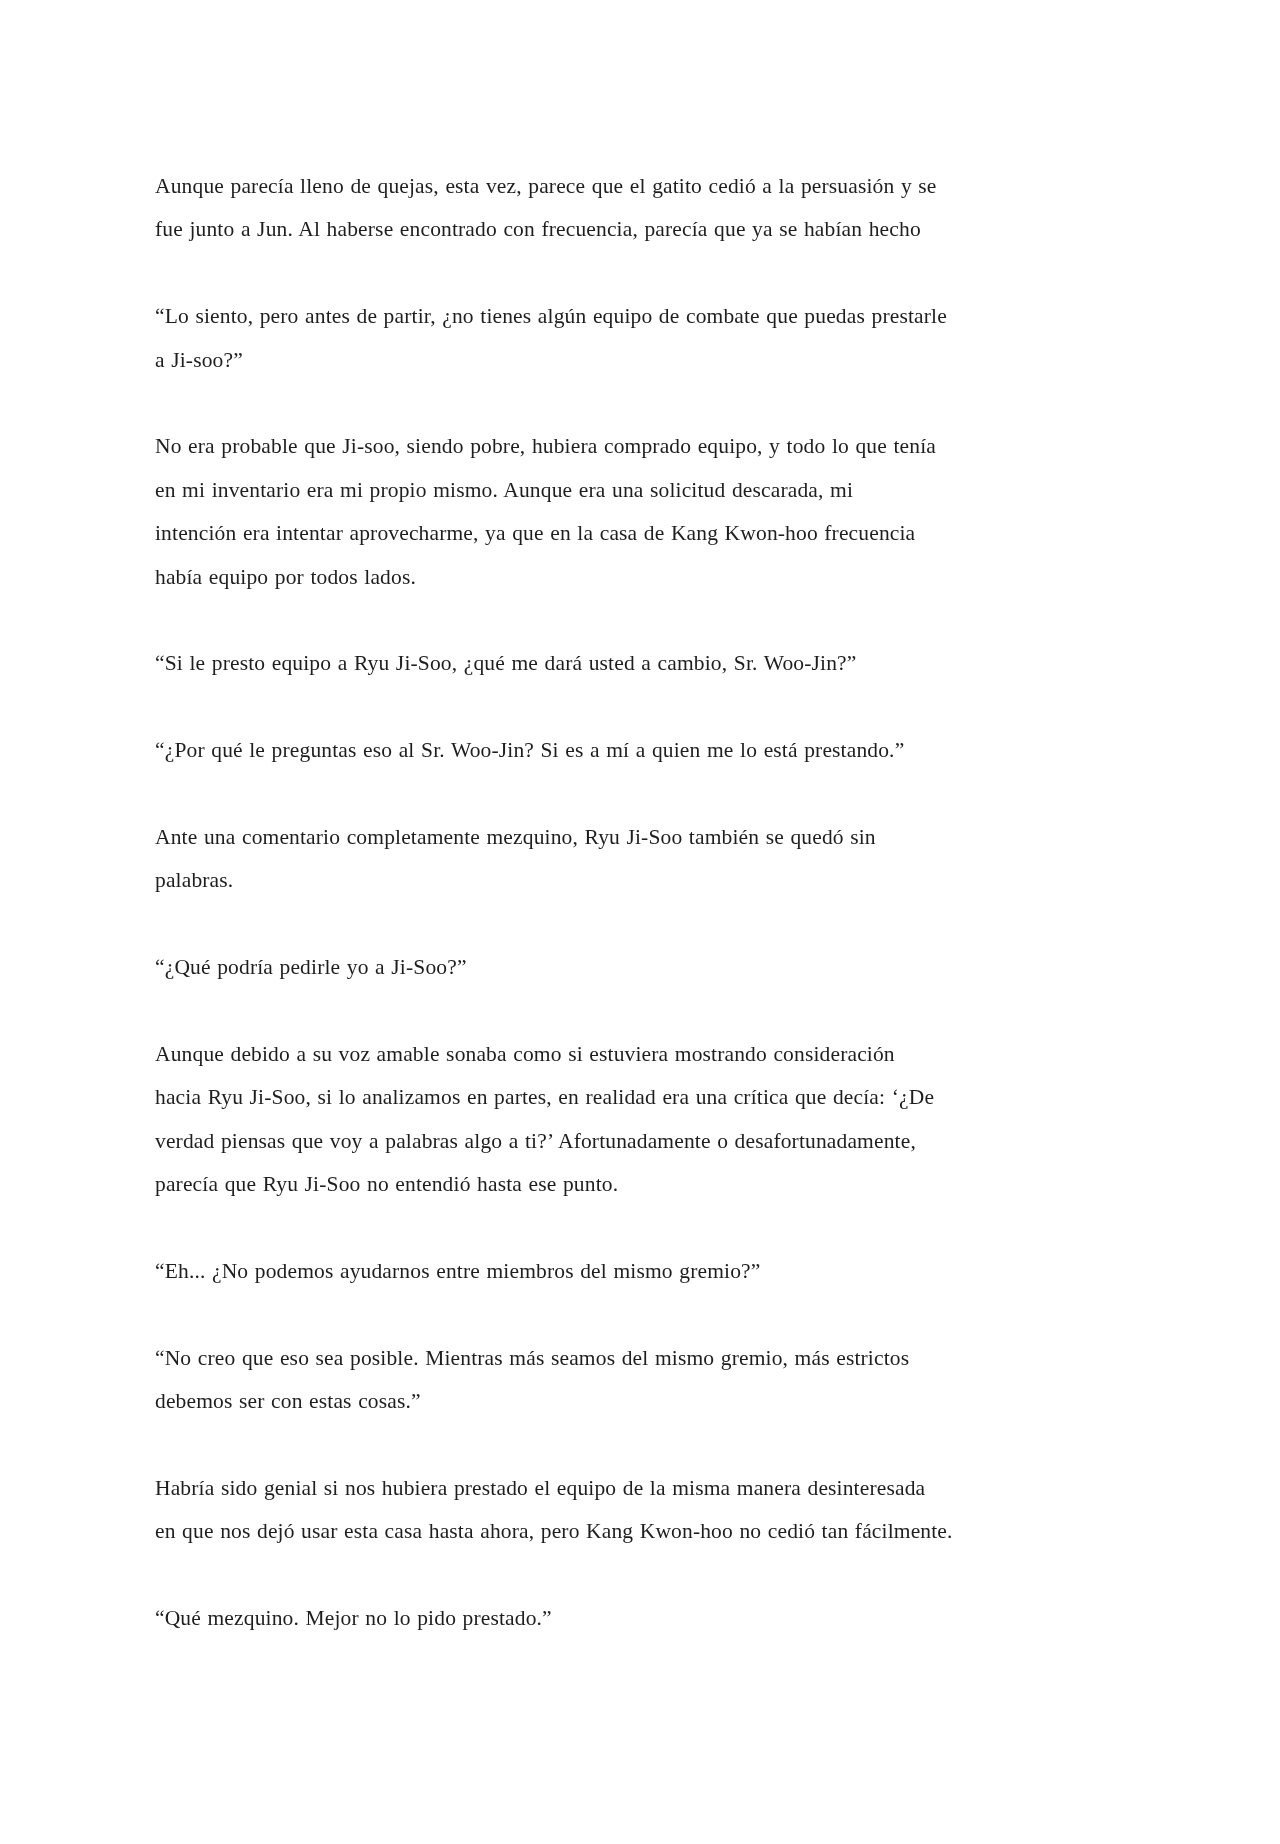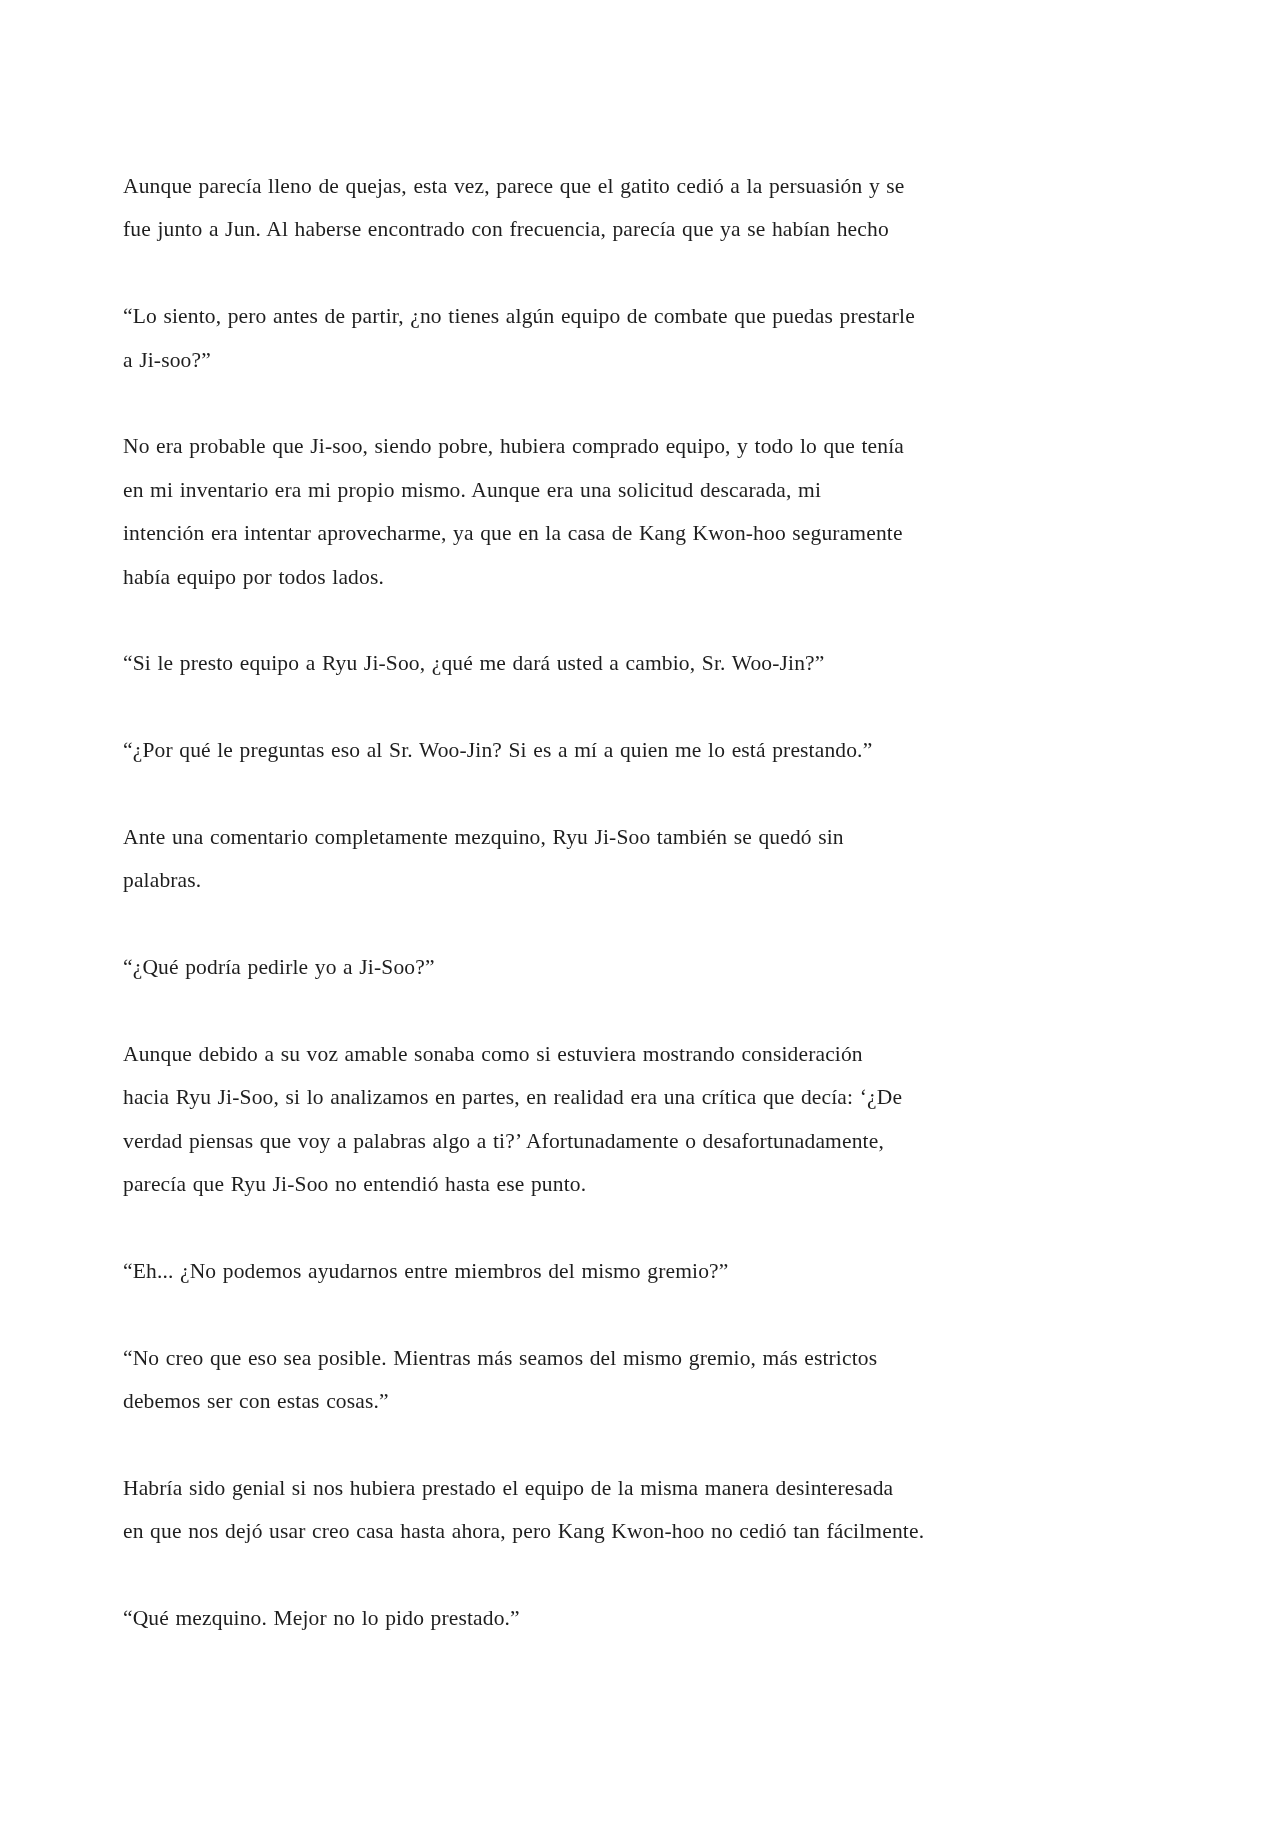--- a/index.html
+++ b/index.html
@@ -25,41 +25,42 @@
       letter-spacing: 0.15px;
       word-spacing: 1px;
     }
     .para {
       margin: 0 0 43.4px 0;
     }
     .line {
       display: block;
       white-space: nowrap;
       height: 43.4px;
+      margin-left: 32px;
     }
   </style>
 </head>
 <body>
 
 <div class="page">
 
   <p class="para">
     <span class="line">Aunque parecía lleno de quejas, esta vez, parece que el gatito cedió a la persuasión y se</span>
     <span class="line">fue junto a Jun. Al haberse encontrado con frecuencia, parecía que ya se habían hecho</span>
   </p>
 
   <p class="para">
     <span class="line">“Lo siento, pero antes de partir, ¿no tienes algún equipo de combate que puedas prestarle</span>
     <span class="line">a Ji-soo?”</span>
   </p>
 
   <p class="para">
     <span class="line">No era probable que Ji-soo, siendo pobre, hubiera comprado equipo, y todo lo que tenía</span>
     <span class="line">en mi inventario era mi propio mismo.  Aunque era una solicitud descarada, mi</span>
-    <span class="line">intención era intentar aprovecharme, ya que en la casa de Kang Kwon-hoo seguramente</span>
+    <span class="line">intención era intentar aprovecharme, ya que en la casa de Kang Kwon-hoo frecuencia</span>
     <span class="line">había equipo por todos lados.</span>
   </p>
 
   <p class="para">
     <span class="line">“Si le presto equipo a Ryu Ji-Soo, ¿qué me dará usted a cambio, Sr. Woo-Jin?”</span>
   </p>
 
   <p class="para">
     <span class="line">“¿Por qué le preguntas eso al Sr. Woo-Jin? Si es a mí a quien me lo está prestando.”</span>
   </p>
@@ -84,20 +85,20 @@
     <span class="line">“Eh... ¿No podemos ayudarnos entre miembros del mismo gremio?”</span>
   </p>
 
   <p class="para">
     <span class="line">“No creo que eso sea posible. Mientras más seamos del mismo gremio, más estrictos</span>
     <span class="line">debemos ser con estas cosas.”</span>
   </p>
 
   <p class="para">
     <span class="line">Habría sido genial si nos hubiera prestado el equipo de la misma manera desinteresada</span>
-    <span class="line">en que nos dejó usar creo casa hasta ahora, pero Kang Kwon-hoo no cedió tan fácilmente.</span>
+    <span class="line">en que nos dejó usar esta casa hasta ahora, pero Kang Kwon-hoo no cedió tan fácilmente.</span>
   </p>
 
   <p class="para">
     <span class="line">“Qué mezquino. Mejor no lo pido prestado.”</span>
   </p>
 
 </div>
 
 </body></html>

